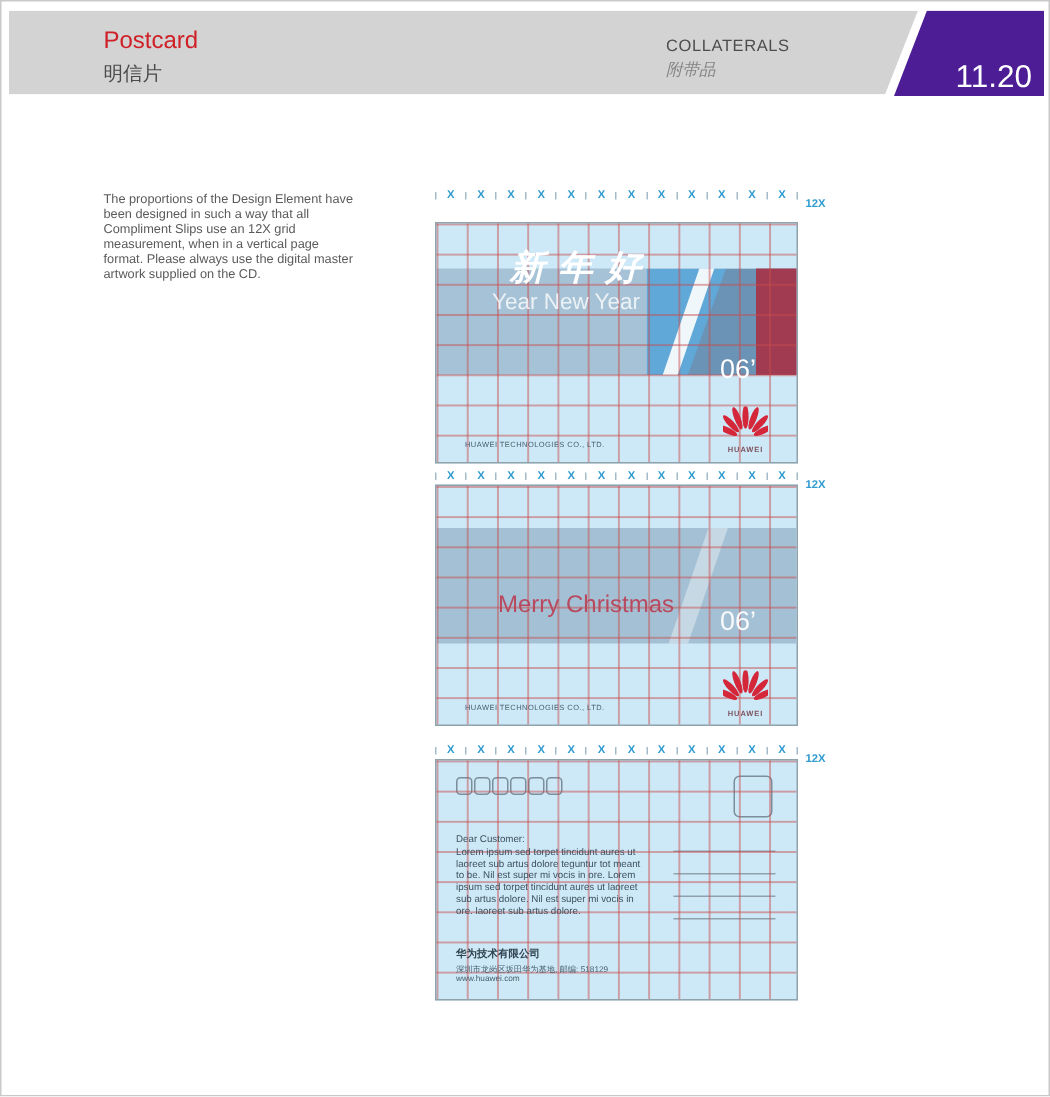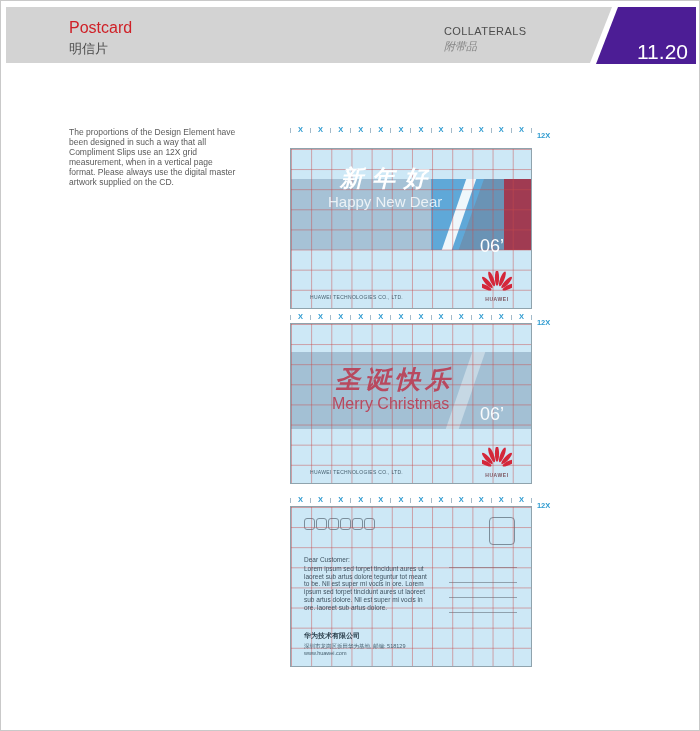--- a/index.html
+++ b/index.html
@@ -127,21 +127,21 @@
       <span class="ruler-total">12X</span>
     </div>
   <div class="card" style="top:135px;margin-top:12px;">
     <div class="band band1">
       <div class="b1-medium"></div>
       <div class="b1-bright"></div>
       <div class="b1-maroon"></div>
       <div class="slash b1-slash"></div>
     </div>
     <div class="headline-zh b1-headline-zh">新年好</div>
-    <div class="b1-headline-en">Happy New Dear</div>
+    <div class="b1-headline-en">Year New Year</div>
     <div class="year-label b1-year" style="position:absolute;top:87px;">06’</div>
     <div class="grid-overlay"></div>
     <div class="logo logo-1">
       <svg width="30" height="22" viewBox="0 0 36 26">
         <g fill="#d4273a">
           <ellipse cx="18" cy="10" rx="2.5" ry="8.5" transform="rotate(-64 18 26)"></ellipse>
           <ellipse cx="18" cy="9" rx="2.5" ry="9" transform="rotate(-43 18 26)"></ellipse>
           <ellipse cx="18" cy="8" rx="2.5" ry="9.5" transform="rotate(-21 18 26)"></ellipse>
           <ellipse cx="18" cy="8" rx="2.5" ry="9.5"></ellipse>
           <ellipse cx="18" cy="8" rx="2.5" ry="9.5" transform="rotate(21 18 26)"></ellipse>
@@ -179,21 +179,20 @@
       <span class="ruler-x">X</span>
       <span class="ruler-tick"></span>
       <span class="ruler-x">X</span>
       <span class="ruler-tick"></span>
       <span class="ruler-total">12X</span>
     </div>
   <div class="card" style="top:322px;">
     <div class="band band2">
       <div class="slash b2-slash"></div>
     </div>
-    <div class="headline-zh b2-headline-zh" style="top:39px;">圣诞快乐</div>
     <div class="b2-headline-en" style="top:71px;">Merry Christmas</div>
     <div class="year-label b2-year" style="position:absolute;top:80px;">06’</div>
     <div class="grid-overlay"></div>
     <div class="logo logo-2">
       <svg width="30" height="22" viewBox="0 0 36 26">
         <g fill="#d4273a">
           <ellipse cx="18" cy="10" rx="2.5" ry="8.5" transform="rotate(-64 18 26)"></ellipse>
           <ellipse cx="18" cy="9" rx="2.5" ry="9" transform="rotate(-43 18 26)"></ellipse>
           <ellipse cx="18" cy="8" rx="2.5" ry="9.5" transform="rotate(-21 18 26)"></ellipse>
           <ellipse cx="18" cy="8" rx="2.5" ry="9.5"></ellipse>

